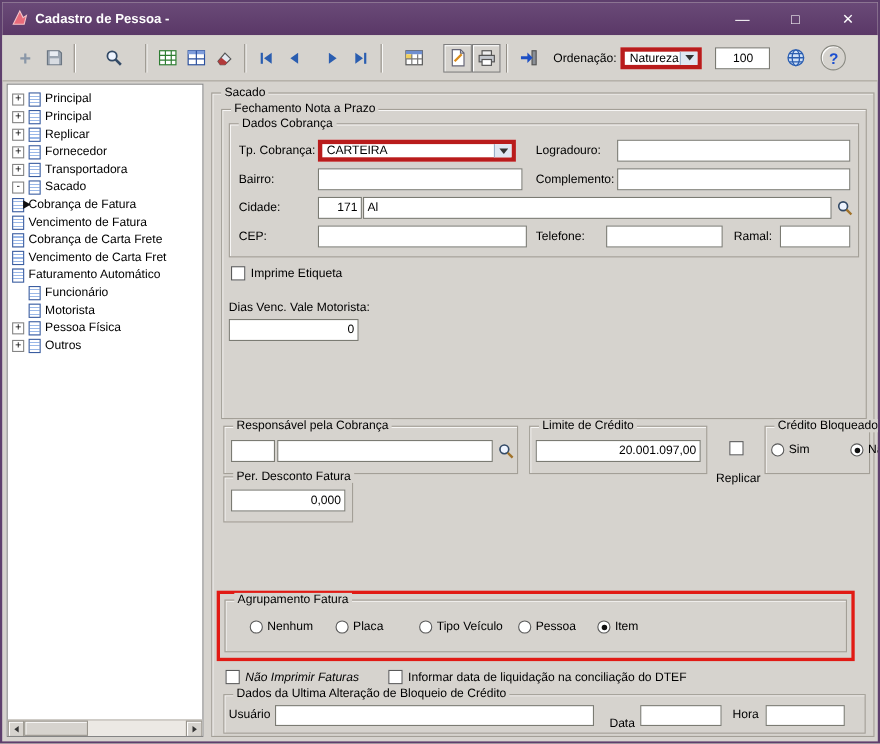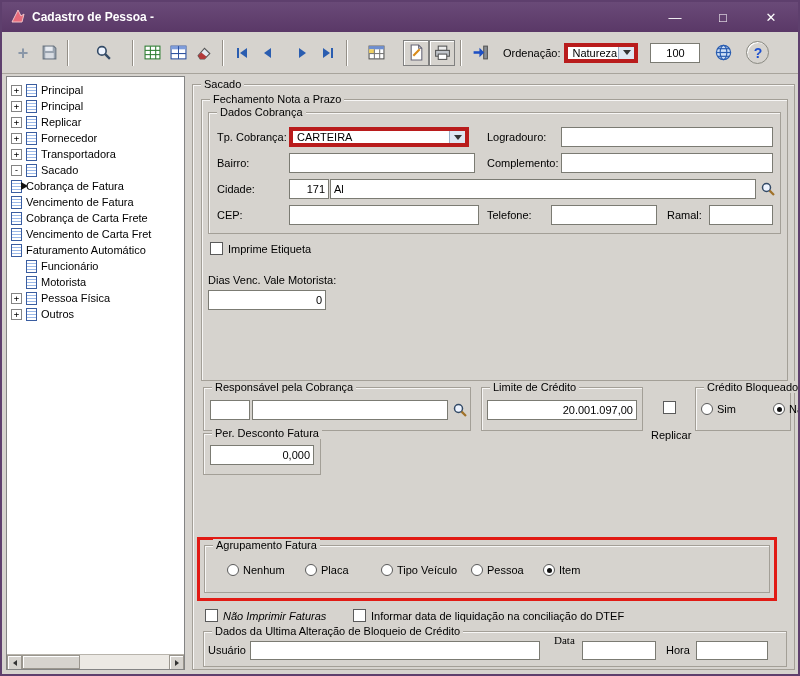--- a/index.html
+++ b/index.html
@@ -439,20 +439,20 @@
     </label>
     <label class="check" style="left:160px; top:524px;" data-checked="false">
       <span class="box"></span>
       <span>Informar data de liquidação na conciliação do DTEF</span>
     </label>
 
     <div class="group" style="left:10px; top:546px; width:584px; height:36px;">
       <span class="glabel">Dados da Ultima Alteração de Bloqueio de Crédito</span>
       <span class="lbl" style="left:4px; top:12px;">Usuário</span>
       <input class="tin" style="left: 46px; top: 9px; width: 290px; height: 19px;" value="">
-      <span class="lbl" style="left:350px; top:2px;font-family:Liberation Serif, serif;">Data</span>
+      <span class="lbl" style="left:350px; top:20px;">Data</span>
       <input class="tin" style="left: 378px; top: 9px; width: 74px; height: 19px;" value="">
       <span class="lbl" style="left:462px; top:12px;">Hora</span>
       <input class="tin" style="left: 492px; top: 9px; width: 72px; height: 19px;" value="">
     </div>
   </div>
 
 </div>
 
 </body></html>

